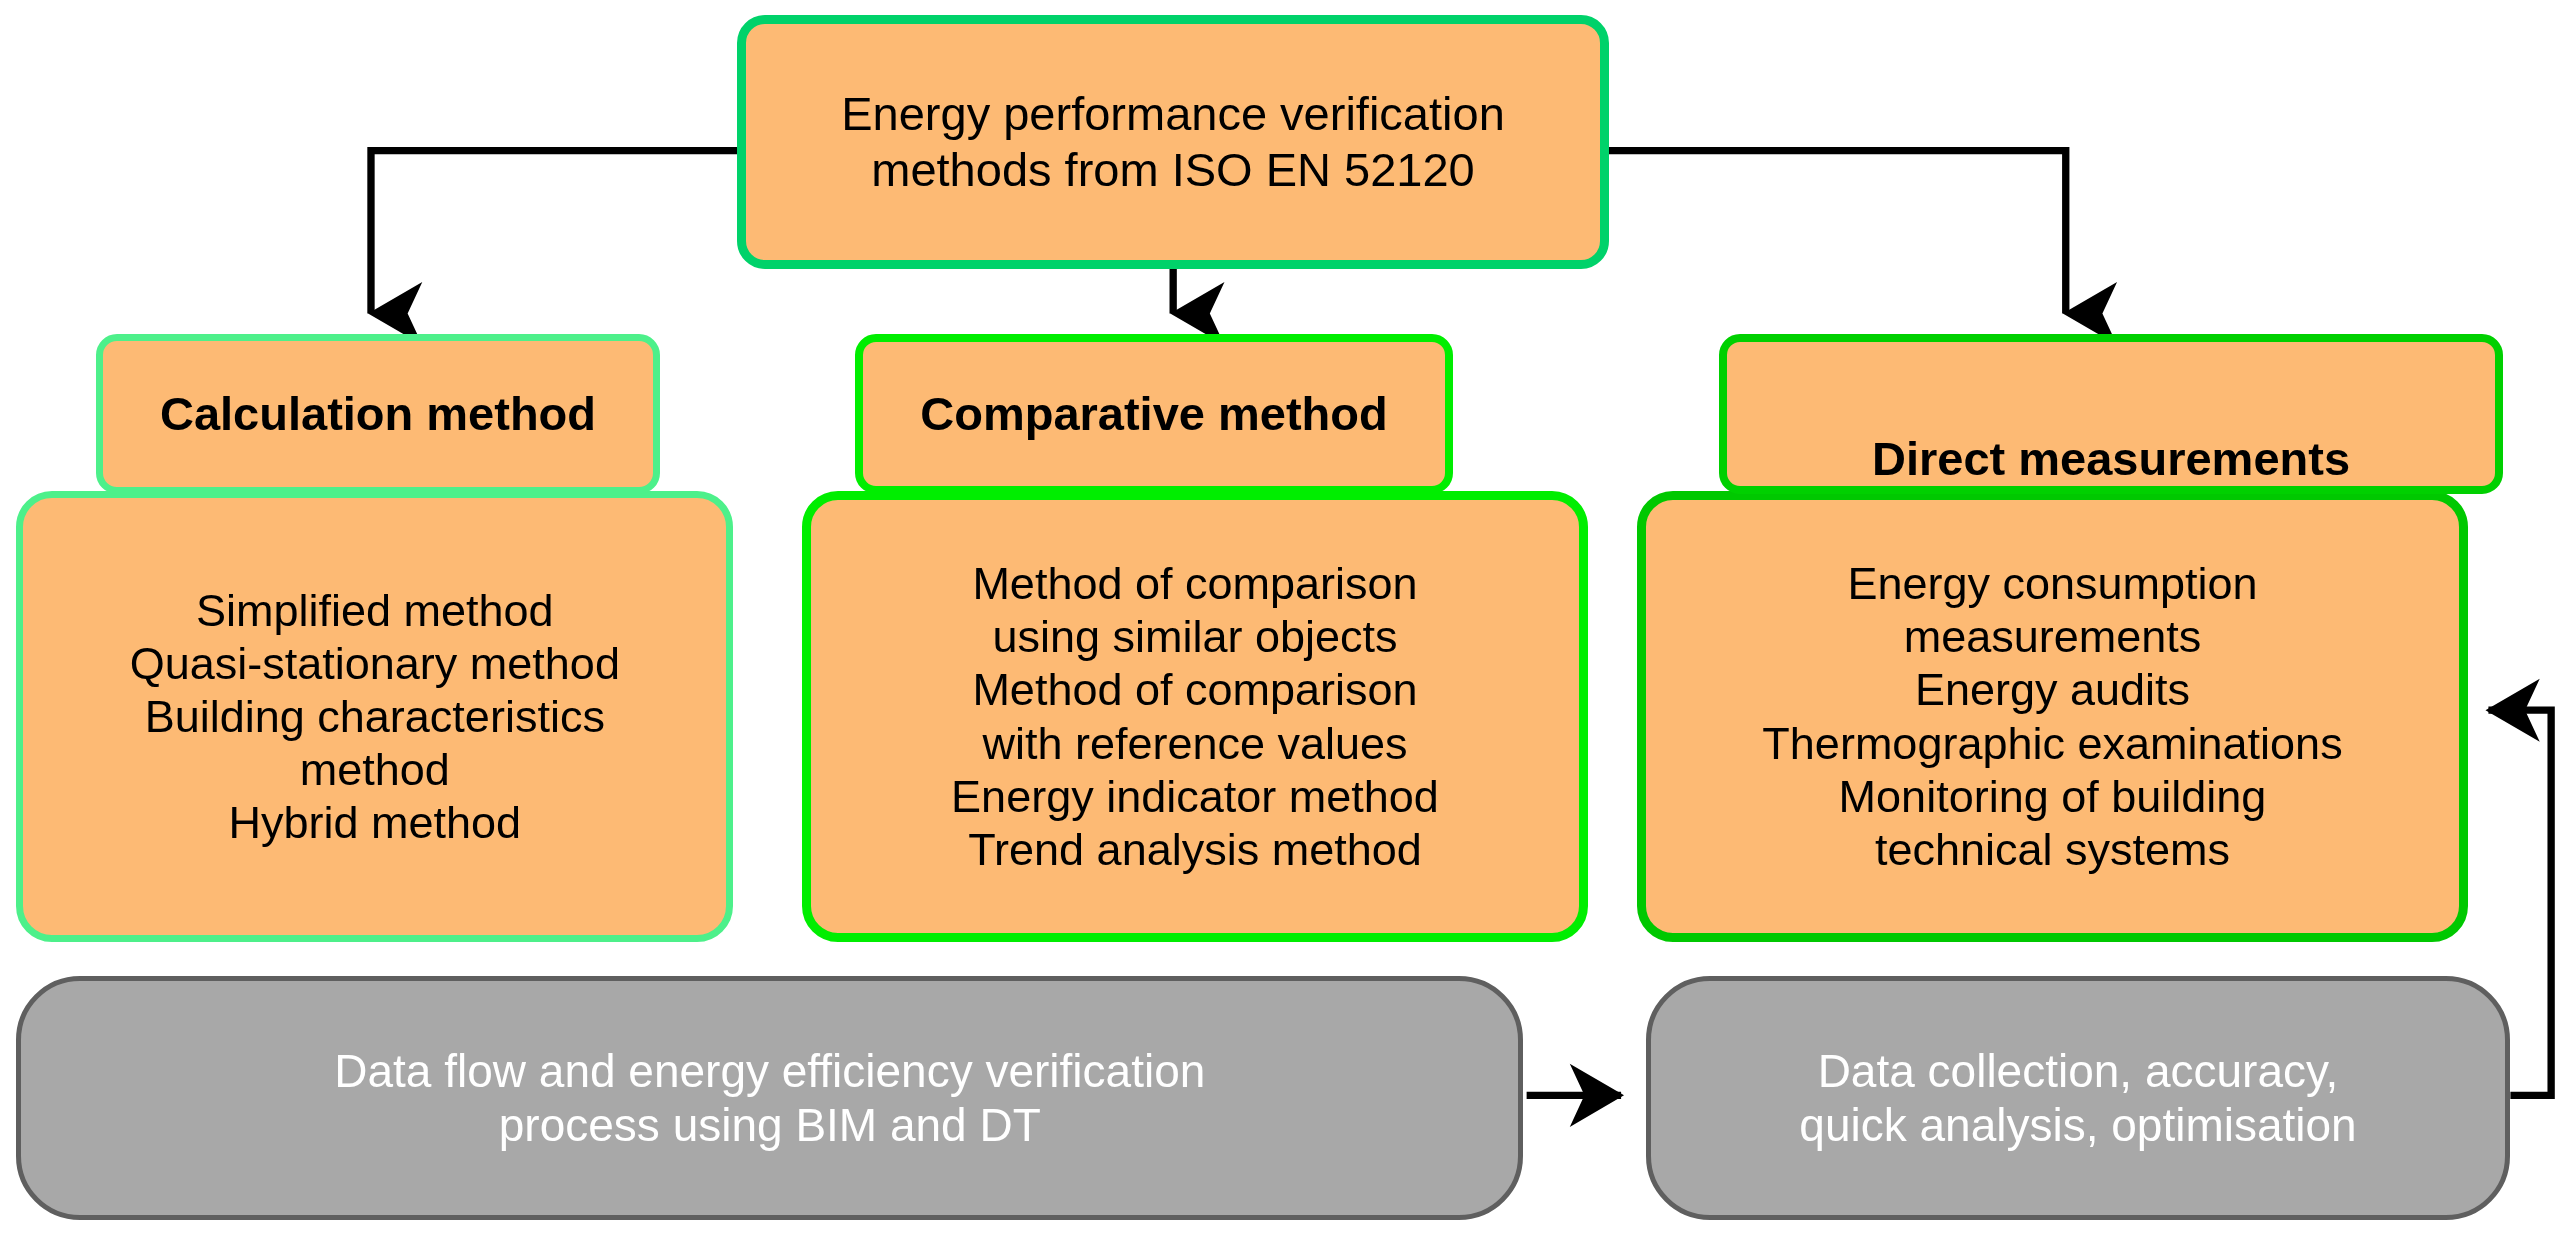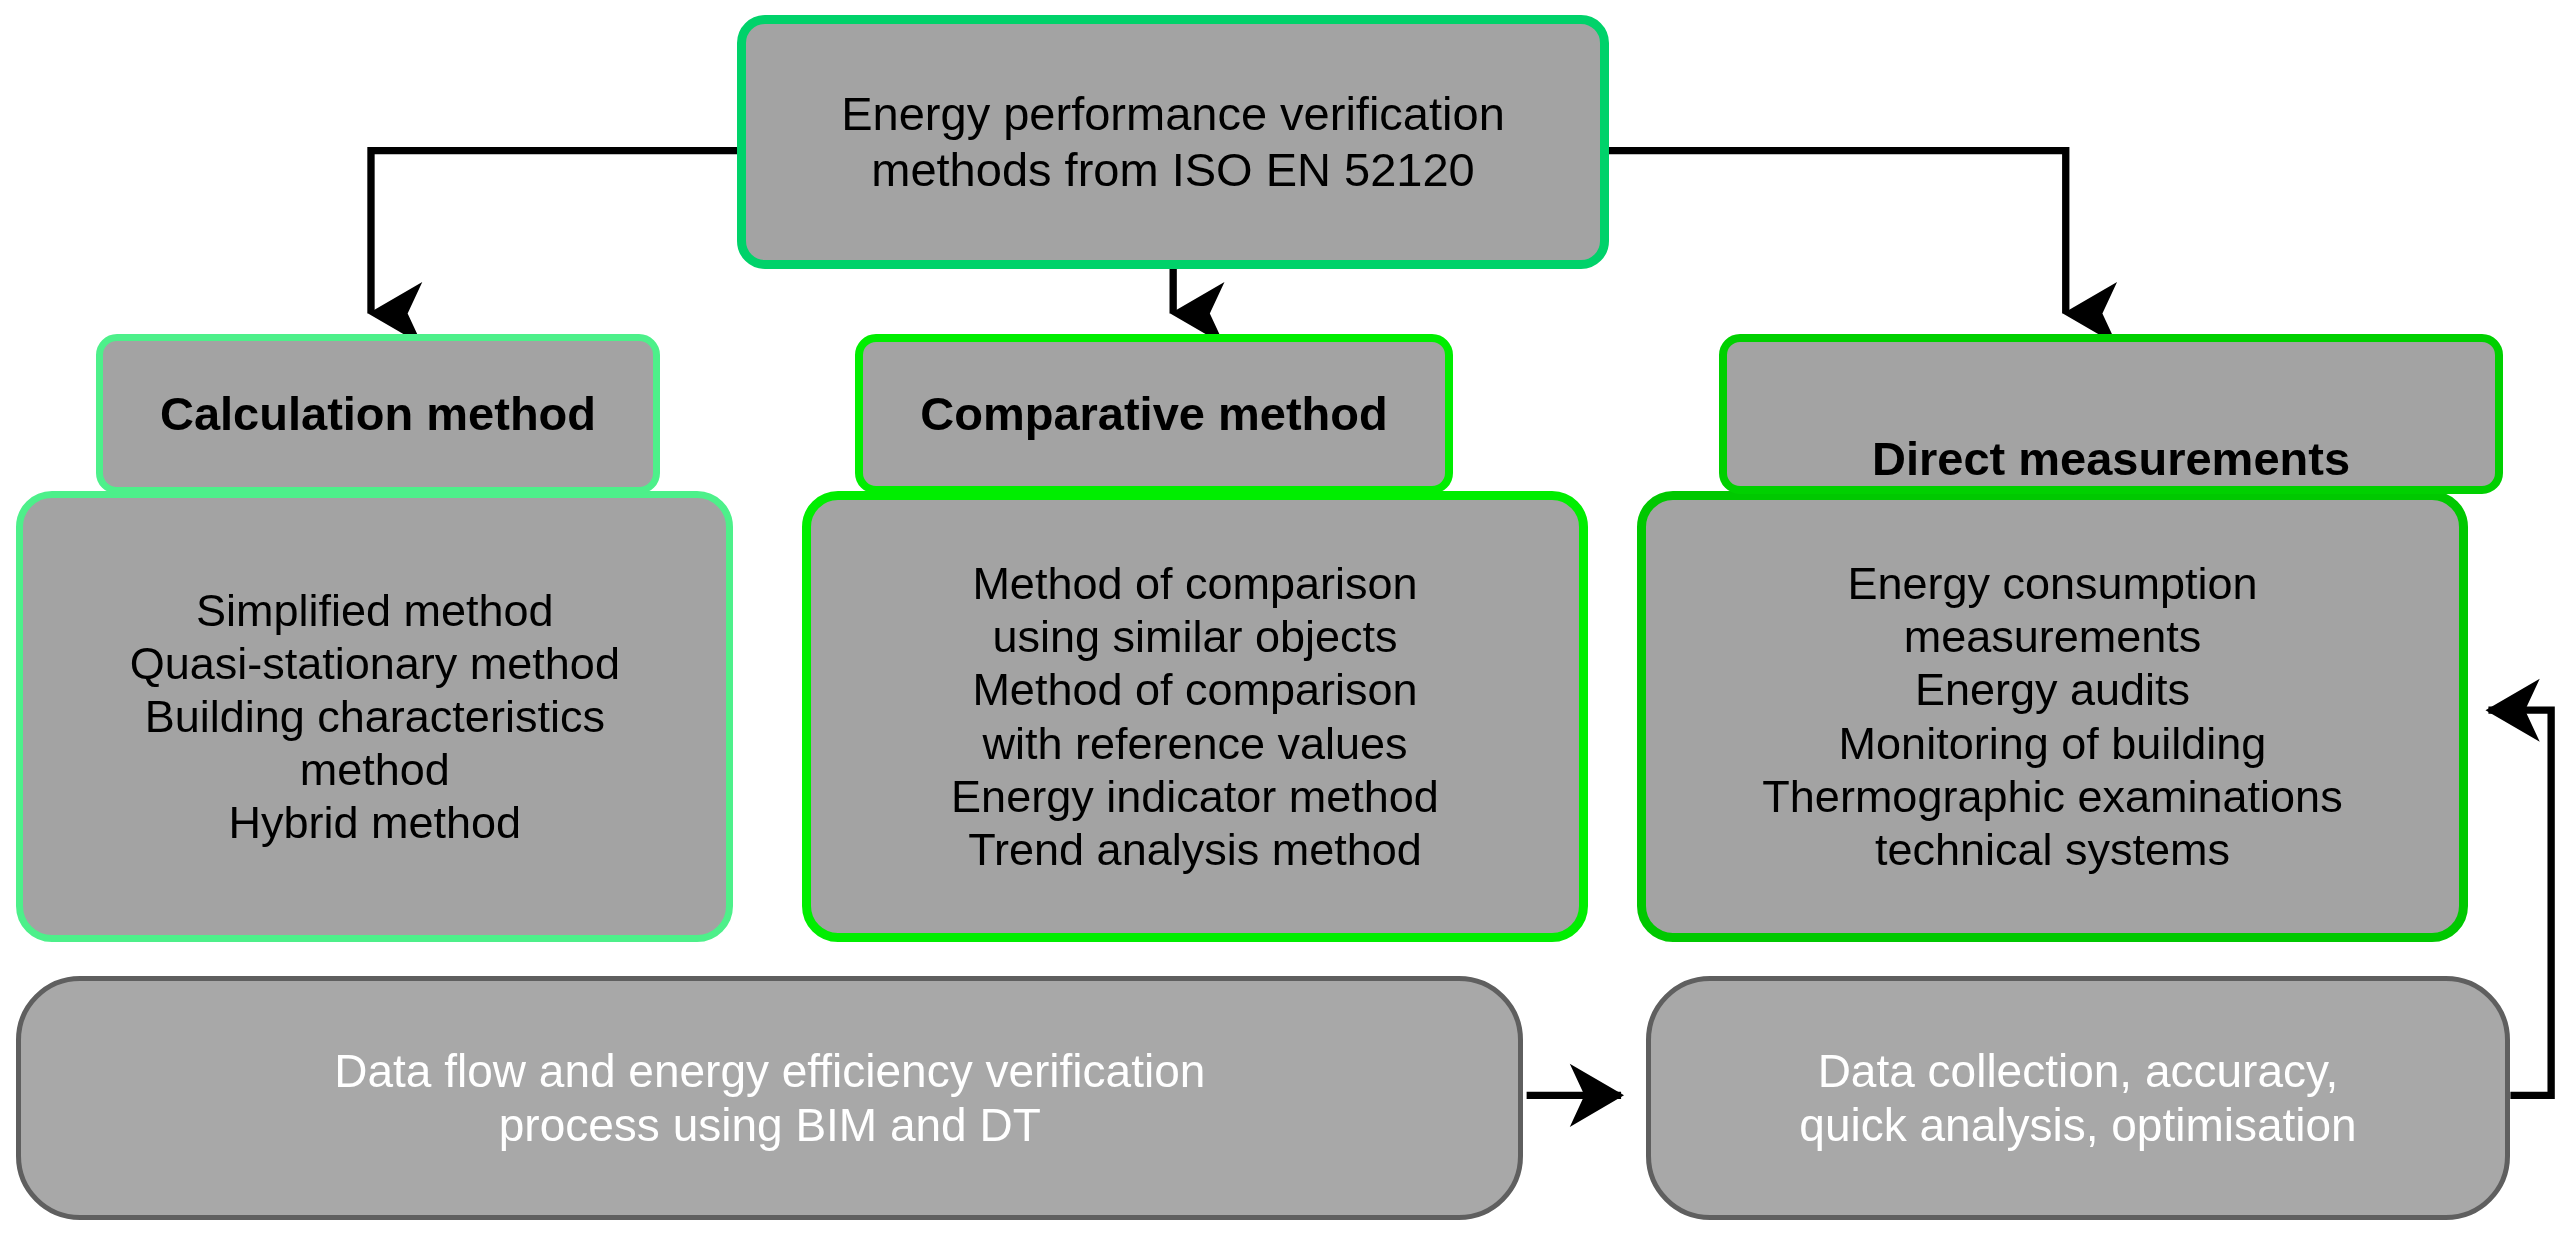--- a/index.html
+++ b/index.html
@@ -24,21 +24,21 @@
     top: 0;
     width: 2576px;
     height: 1233px;
     pointer-events: none;
   }
 
   
   .node {
     position: absolute;
     box-sizing: border-box;
-    background: #a3a3a3;
+    background: #fdba74;
     display: flex;
     align-items: center;
     justify-content: center;
     text-align: center;
     color: #000000;
     line-height: 1.18;
   }
 
   
   .root-node {
@@ -202,22 +202,22 @@
       <span>Energy indicator method</span>
       <span>Trend analysis method</span>
     </span>
   </div>
 
   <div class="node content-node content-direct">
     <span class="lines">
       <span>Energy consumption</span>
       <span>measurements</span>
       <span>Energy audits</span>
+      <span>Thermographic examinations</span>
       <span>Monitoring of building</span>
-      <span>Thermographic examinations</span>
       <span>technical systems</span>
     </span>
   </div>
 
   <div class="node process-node process-dataflow">
     <div>
       <span class="txt">Data flow and energy efficiency verification</span>
       <span class="txt">process using BIM and DT</span>
     </div>
   </div>

